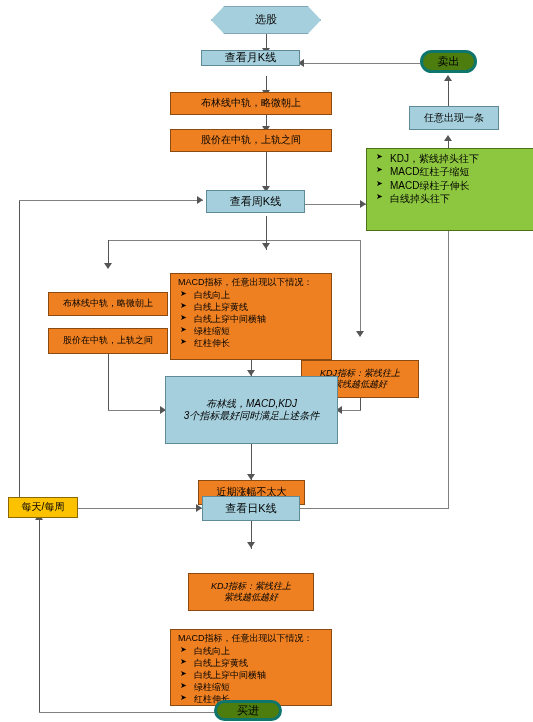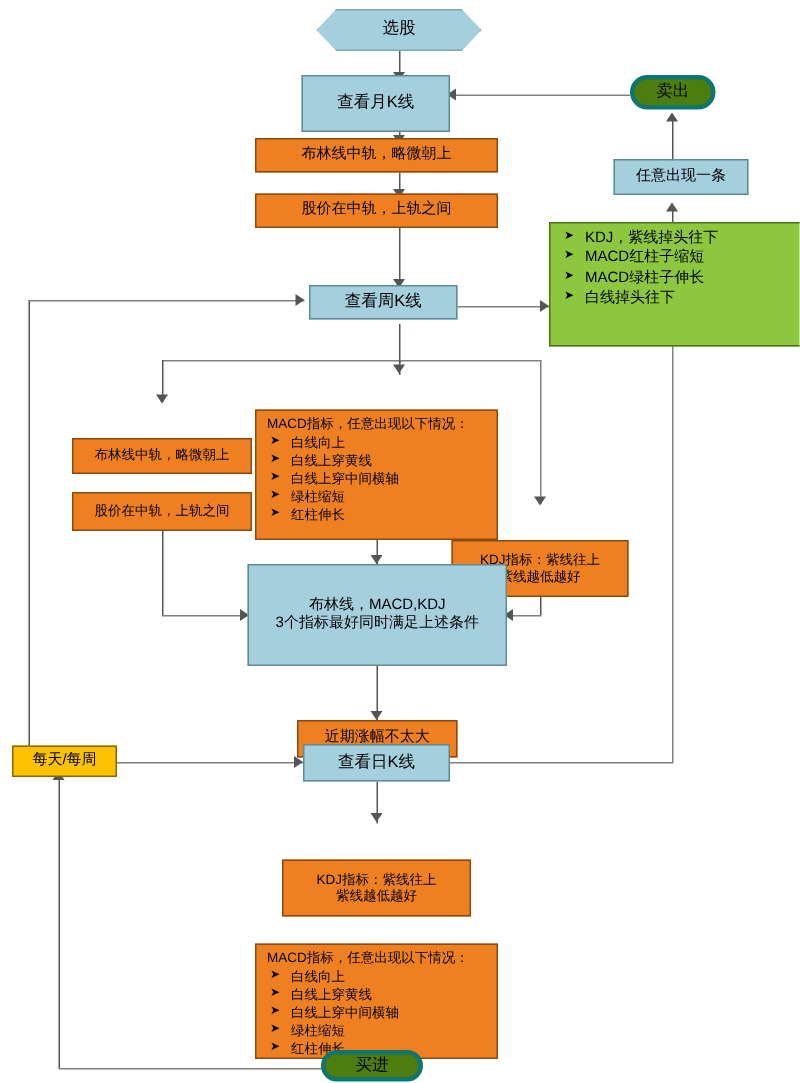--- a/index.html
+++ b/index.html
@@ -19,21 +19,21 @@
   .fs11{font-size:11px;}
   .fs10{font-size:10px;}
   .fs9{font-size:9px;margin-top:24px;}
 
   .listbox{display:block;text-align:left;padding:3px 5px 2px 5px;}
   .listbox .hdr{display:block;margin:0 0 1px 2px;}
   .listbox ul{list-style:none;margin:0;padding:0 0 0 4px;}
   .listbox li{position:relative;padding-left:14px;margin:0;line-height:1.34;}
   .listbox li:before{content:"\27A4";position:absolute;left:0;top:0;font-size:8px;color:#000;}
 
-  .two-line{flex-direction:column;}
+  .two-line{flex-direction:column;font-style:italic;}
 
   
   .ln{position:absolute;background:#808080;}
   .lnh{height:1px;}
   .lnv{width:1px;}
   .ln-dark{background:#555555;}
   .arrow{position:absolute;width:0;height:0;}
   .ar-down{border-left:4px solid transparent;border-right:4px solid transparent;border-top:6px solid #555;}
   .ar-up{border-left:4px solid transparent;border-right:4px solid transparent;border-bottom:6px solid #555;}
   .ar-left{border-top:4px solid transparent;border-bottom:4px solid transparent;border-right:6px solid #555;}
@@ -122,21 +122,21 @@
   <div class="ln lnv ln-dark" style="left:448px;top:78px;height:28px;"></div>
   <div class="arrow ar-up" style="left:444px;top:75px;"></div>
 
   <div class="ln lnh" style="left:300px;top:63px;width:120px;"></div>
   <div class="arrow ar-left" style="left:298px;top:59px;"></div>
 
   <div class="node hexnode fs11" style="left:211px;top:6px;width:110px;height:28px;">
     <span>选股</span>
   </div>
 
-  <div class="node blue fs11" style="left:201px;top:50px;width:99px;height:38px;">
+  <div class="node blue fs11" style="left:201px;top:50px;width:99px;height:16px;">
     <span>查看月K线</span>
   </div>
 
   <div class="node orange fs10" style="left:170px;top:92px;width:162px;height:23px;">
     <span>布林线中轨，略微朝上</span>
   </div>
 
   <div class="node orange fs10" style="left:170px;top:129px;width:162px;height:23px;">
     <span>股价在中轨，上轨之间</span>
   </div>

